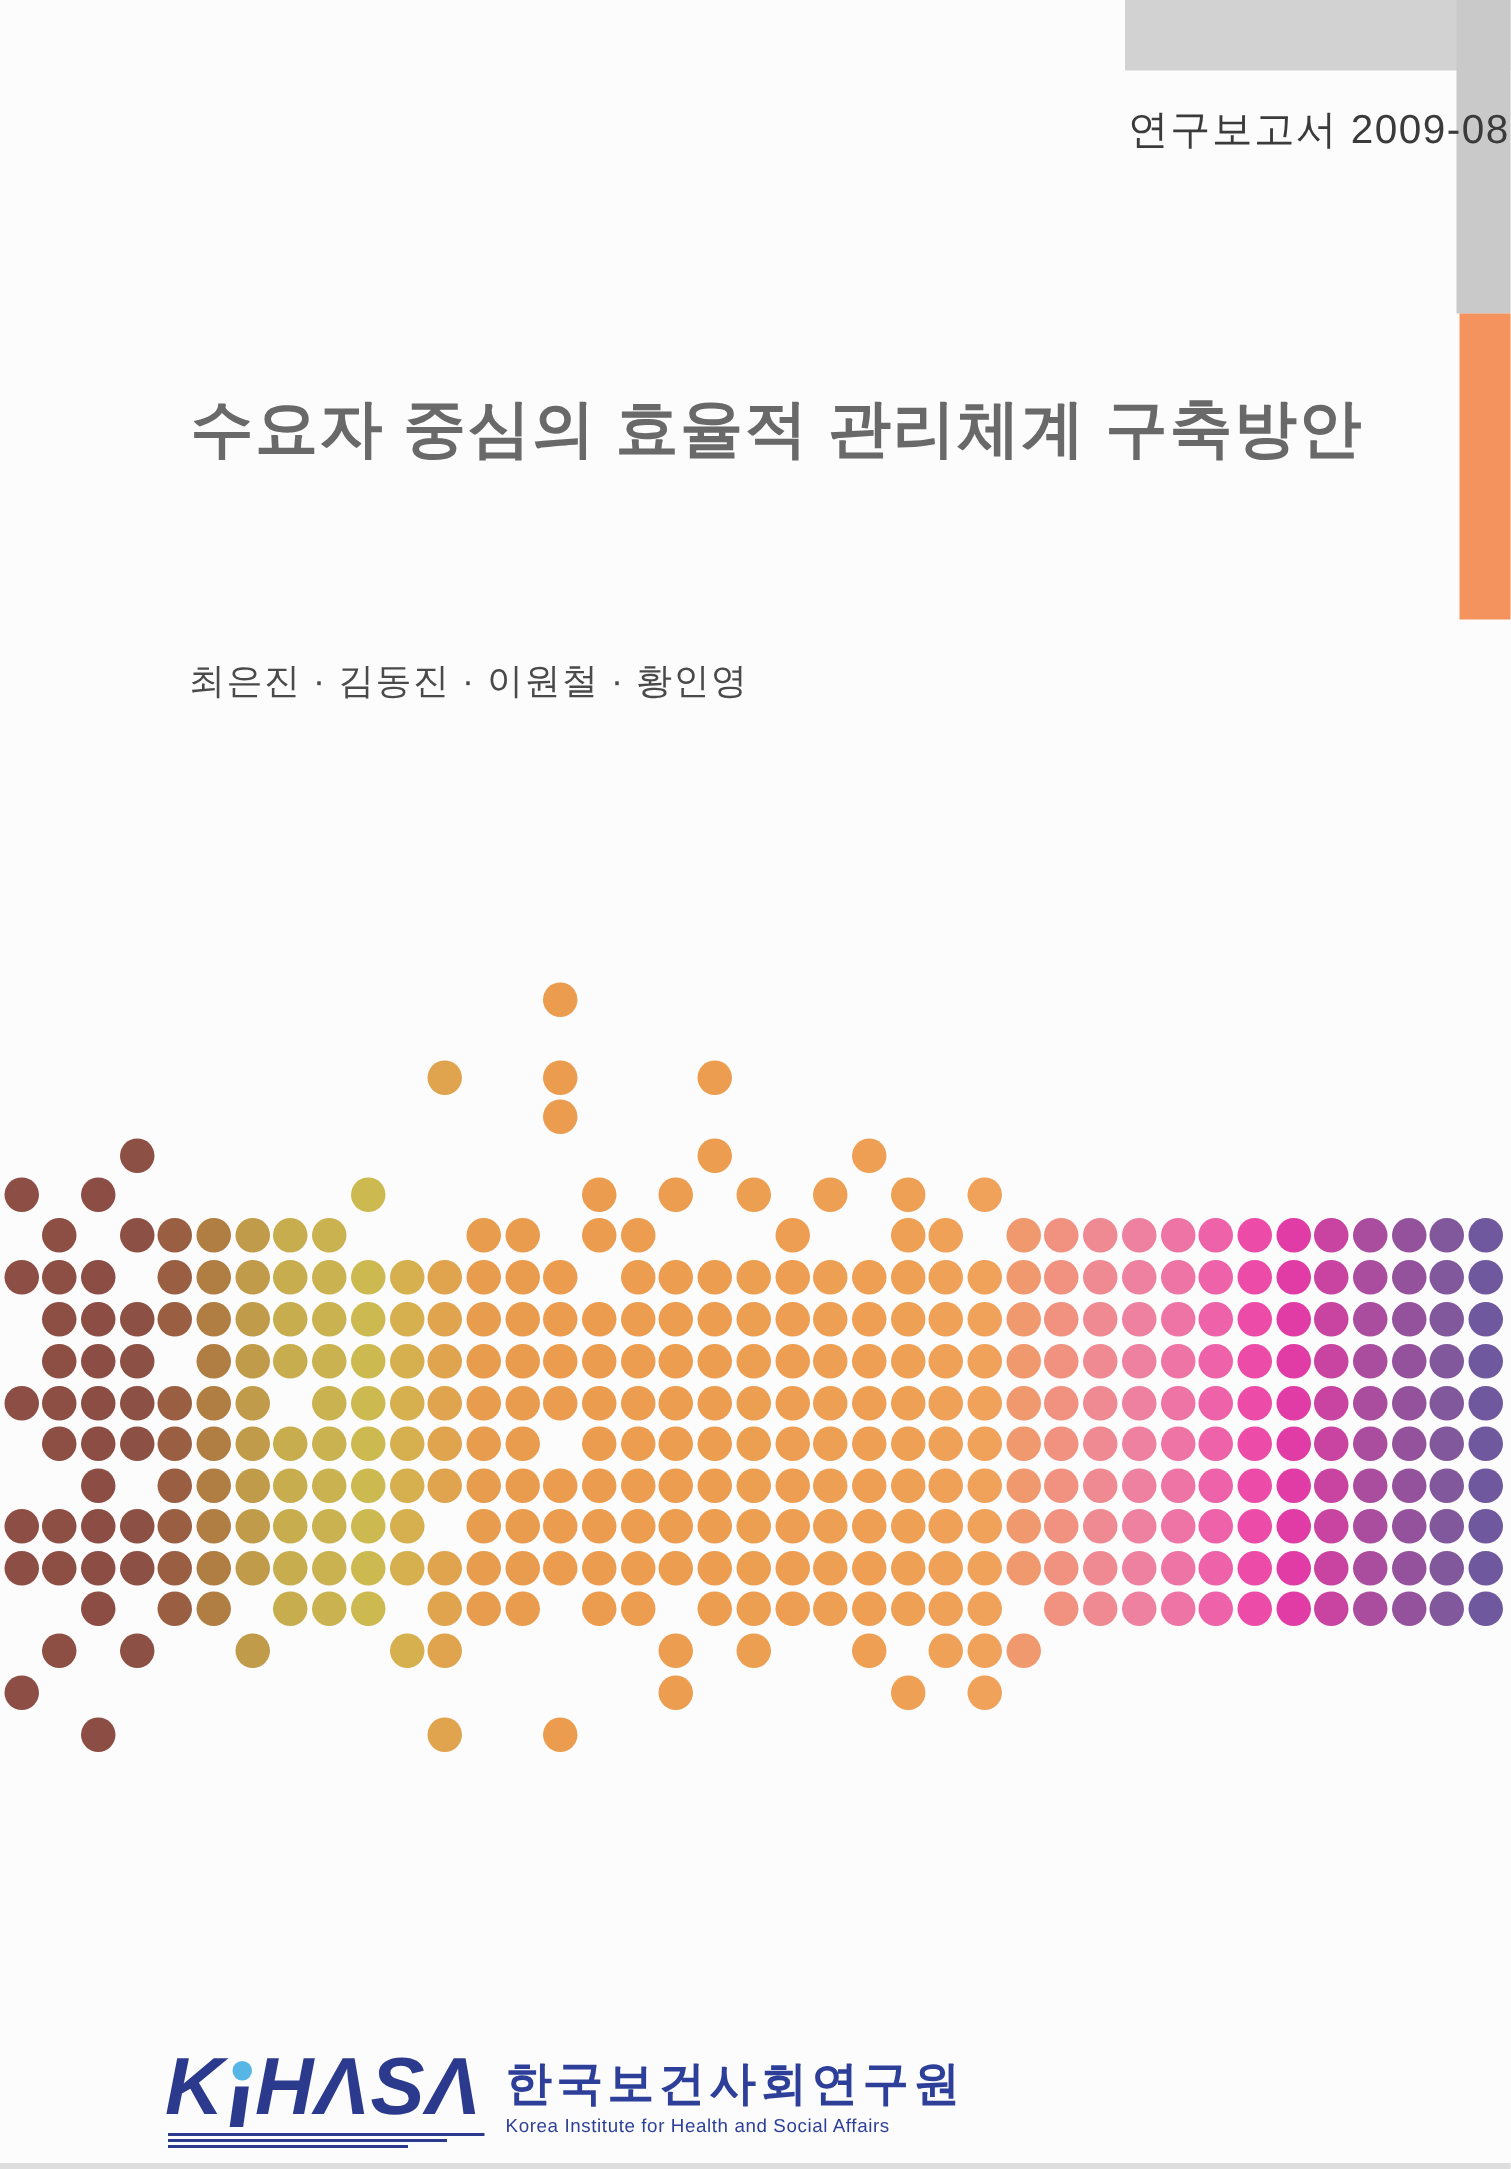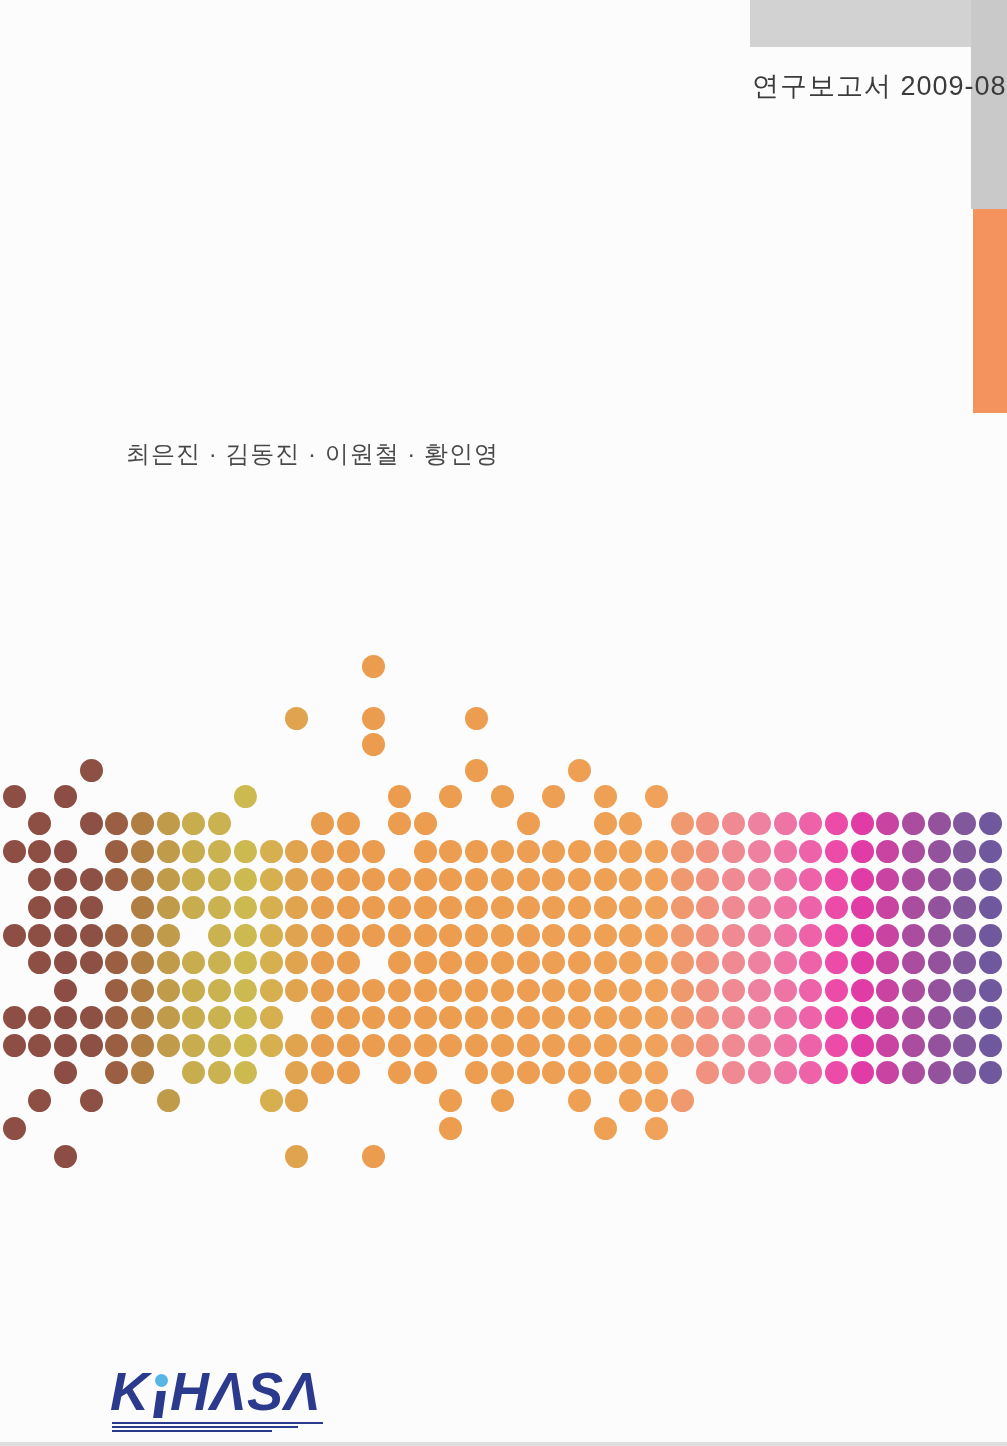--- a/index.html
+++ b/index.html
@@ -437,35 +437,40 @@
   </div>
 
 <div class="abs gray-band" style="background: rgb(210, 210, 210);"></div>
 <div class="abs gray-side" style="background: rgb(201, 201, 201);"></div>
 
 <div class="abs report-no">연구보고서 2009-08</div>
 
 <div class="abs accent-block" style="background: rgb(244, 147, 94);"></div>
 
 <div class="abs title" style="color: rgb(105, 105, 105);">
+  <div>수요자 중심의 효율적 관리체계 구축방안</div>
 </div>
 
 <div class="abs authors" style="color: rgb(74, 74, 74);">최은진 · 김동진 · 이원철 · 황인영</div>
 
 <div class="abs logo">
   <div class="wordmark-wrap">
     <div class="wordmark">
       <span>K</span>
         <span class="wm-i">
           <span class="bar" style="background: rgb(44, 58, 142);"></span>
           <span class="dot-i" style="background: rgb(88, 182, 230);"></span>
         </span>
         <span>HΛSΛ</span>
     </div>
     <div class="stripes">
       <div></div>
       <div></div>
       <div></div>
     </div>
   </div>
+  <div class="org-names">
+    <span class="org-ko" style="color: rgb(45, 63, 153);">한국보건사회연구원</span>
+    <span class="org-en" style="color: rgb(45, 63, 153);">Korea Institute for Health and Social Affairs</span>
+  </div>
 </div>
 
 <div class="abs scan-edge"></div>
 
 </body></html>

